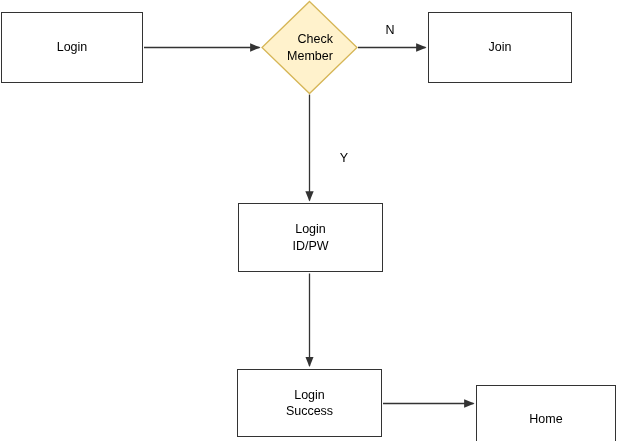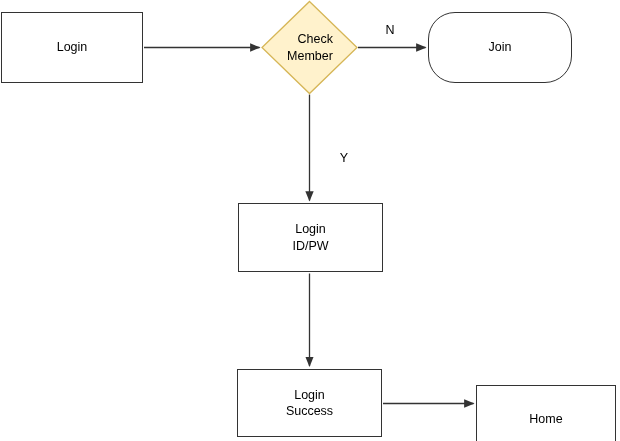--- a/index.html
+++ b/index.html
@@ -34,21 +34,21 @@
     color: var(--text, #000);
     background: var(--process-fill, #fff);
     border: 1.4px solid var(--process-border, #333);
     white-space: pre-line;
   }
   .node.decision-label {
     background: transparent;
     border: none;
   }
   .node-login        { left: 1px;   top: 12px;  width: 142px; height: 71px; }
-  .node-join         { left: 428px; top: 12px;  width: 144px; height: 71px; border-radius: 27px; }
+  .node-join         { left: 428px; top: 12px;  width: 144px; height: 71px; }
   .node-decision-lbl { left: 262px; top: 2px;   width: 96px;  height: 91px; text-align: right; }
   .node-idpw         { left: 238px; top: 203px; width: 145px; height: 69px; }
   .node-success      { left: 237px; top: 369px; width: 145px; height: 68px; }
   .node-home         { left: 476px; top: 385px; width: 140px; height: 68px; }
   .edge-line {
     stroke: var(--connector, #333);
     stroke-width: 1.3;
     fill: none;
   }
   .decision-shape {

